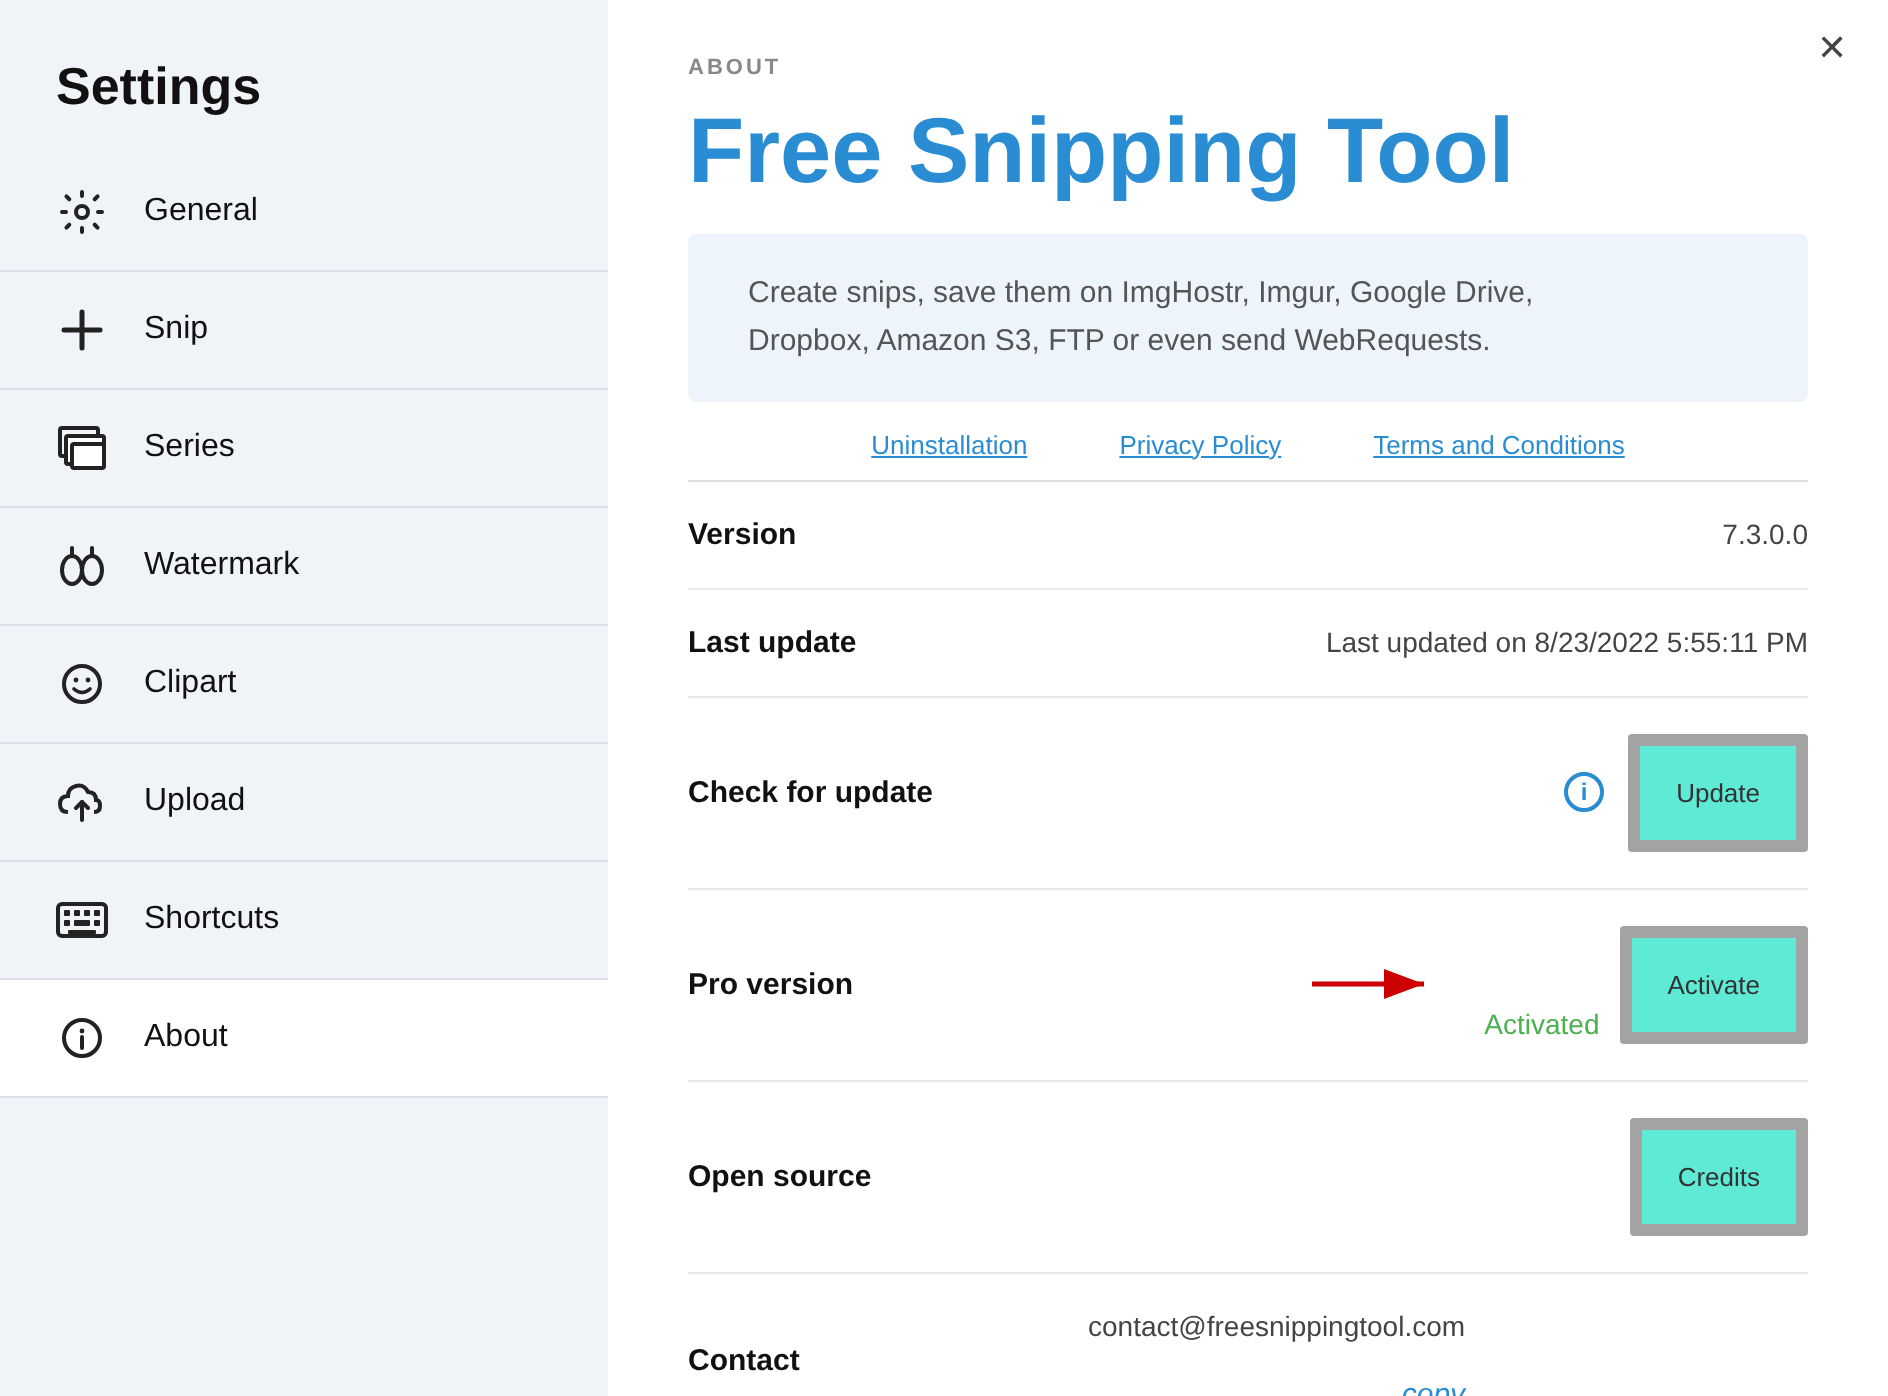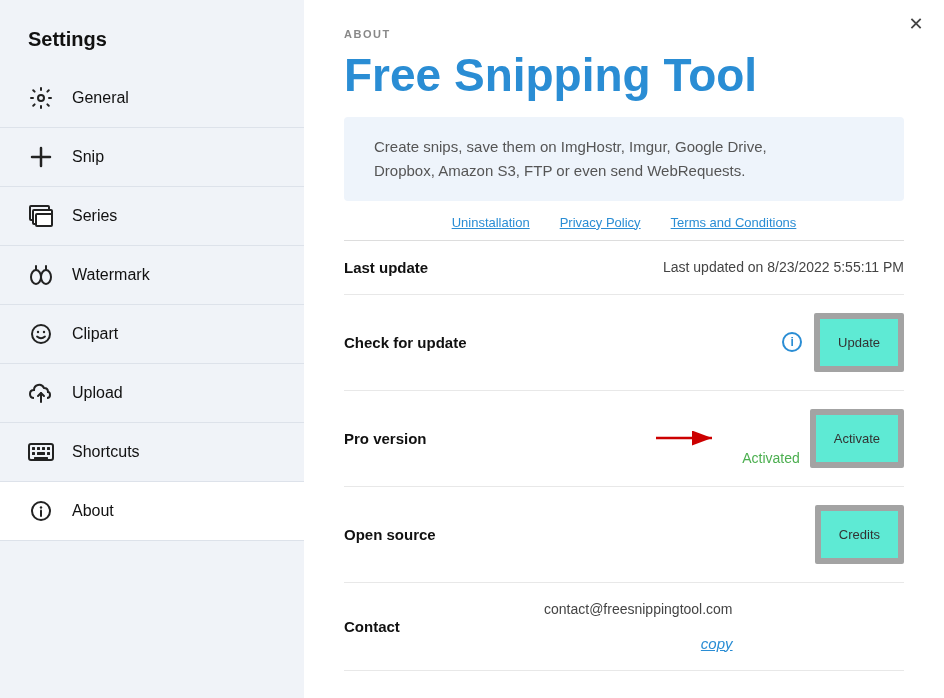--- a/index.html
+++ b/index.html
@@ -18,21 +18,21 @@
       width: 304px;
       min-width: 304px;
       background: #f0f3f8;
       height: 100%;
       display: flex;
       flex-direction: column;
       padding: 0;
     }
 
     .sidebar-title {
-      font-size: 20px;
+      font-size: 26px;
       font-weight: 700;
       color: #111;
       padding: 28px 28px 18px 28px;
     }
 
     .sidebar-item {
       display: flex;
       align-items: center;
       padding: 16px 28px;
       cursor: pointer;
@@ -111,21 +111,21 @@
       padding: 18px 30px;
       font-size: 15px;
       color: #555;
       text-align: left;
       line-height: 1.6;
       margin-bottom: 14px;
     }
 
     .links-row {
       display: flex;
-      gap: 30px;
+      gap: 46px;
       justify-content: center;
       margin-bottom: 10px;
     }
     .links-row a {
       font-size: 13px;
       color: #2a8dd4;
       text-decoration: underline;
       cursor: pointer;
     }
 
@@ -342,20 +342,24 @@
     </div>
 
     <div class="links-row">
       <a>Uninstallation</a>
       <a>Privacy Policy</a>
       <a>Terms and Conditions</a>
     </div>
 
     <hr class="divider">
 
+    <div class="info-row">
+      <span class="info-row-label">Version</span>
+      <span class="info-row-value">7.3.0.0</span>
+    </div>
 
     <div class="info-row">
       <span class="info-row-label">Last update</span>
       <span class="info-row-value">Last updated on 8/23/2022 5:55:11 PM</span>
     </div>
 
     <div class="info-row">
       <span class="info-row-label">Check for update</span>
       <div class="info-row-actions">
         <div class="info-icon">i</div>

